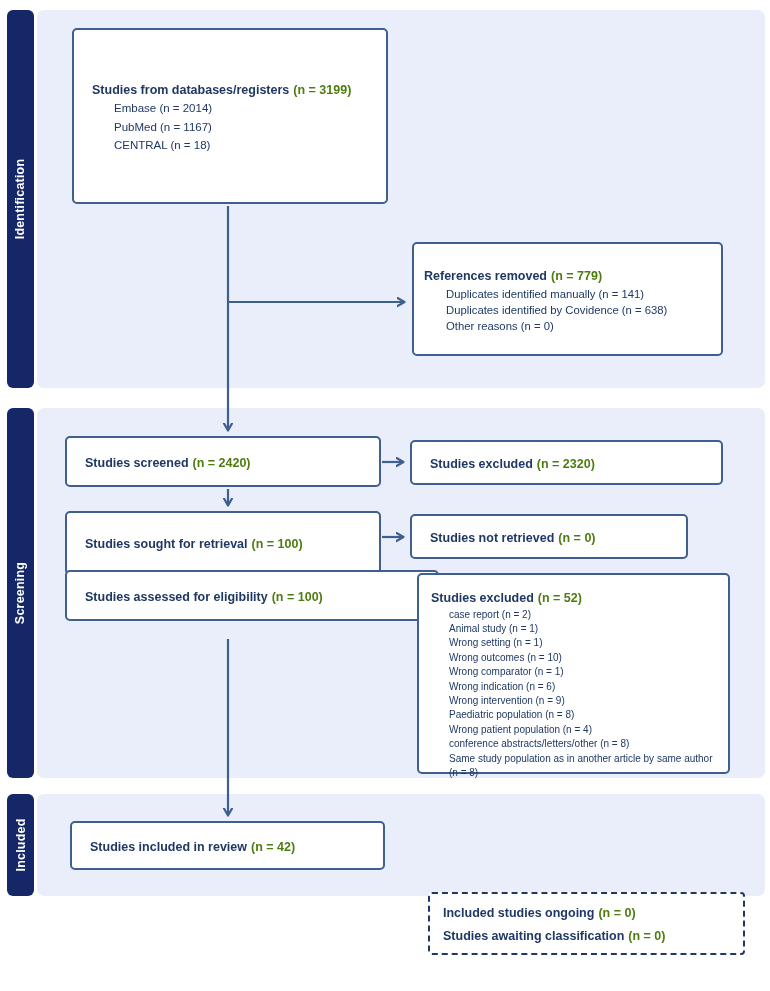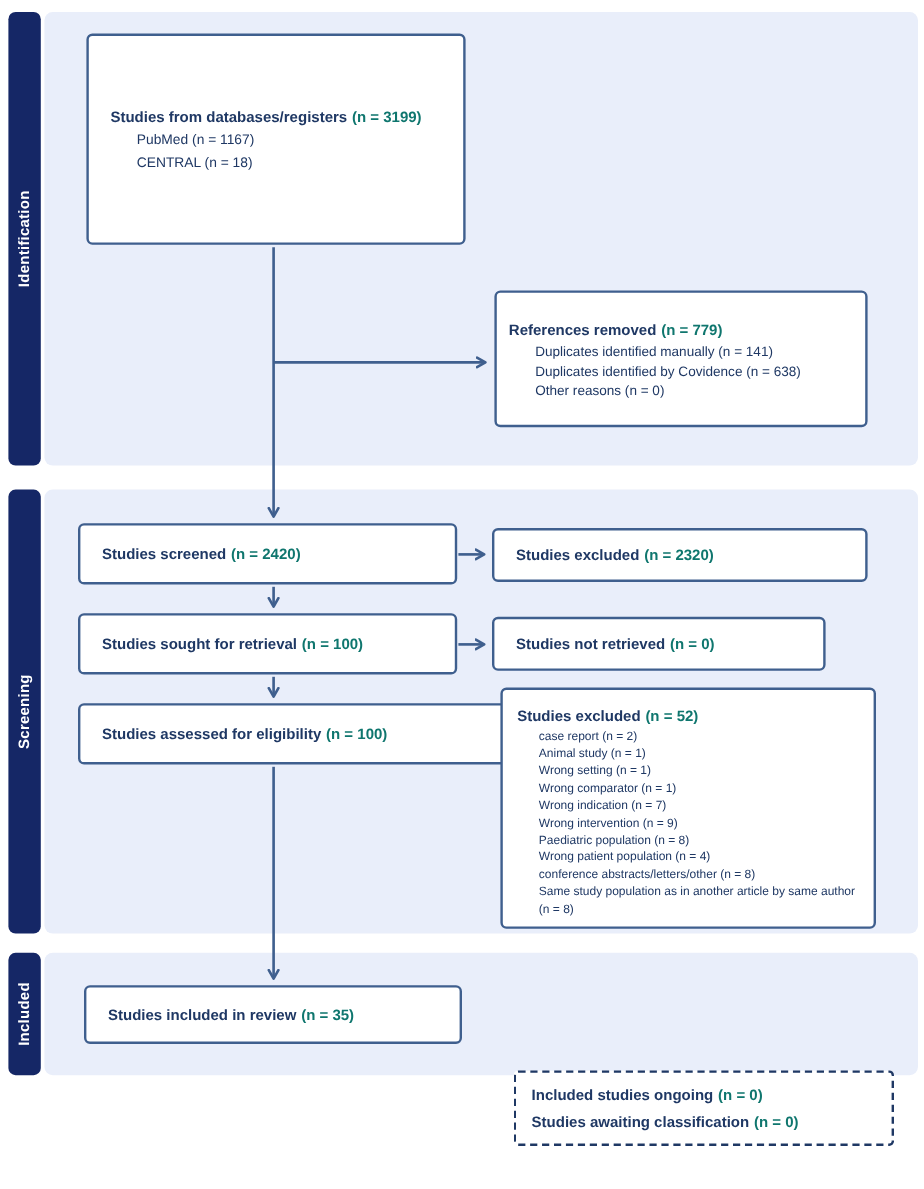--- a/index.html
+++ b/index.html
@@ -39,21 +39,21 @@
     border: 2.5px solid #3f5f8e;
     border-radius: 5px;
     color: #1f3864;
     display: flex;
     flex-direction: column;
     justify-content: center;
     padding: 6px 8px 6px 18px;
     line-height: 1.35;
   }
   .box .title { font-weight: 600; font-size: 12.5px; }
-  .box .n { color: #0f766e; font-weight: 700; margin-left: 4px; }
+  .box .n { color: #4d7c0f; font-weight: 700; margin-left: 4px; }
   .box .sub {
     padding-left: 22px;
     font-weight: 400;
     font-size: 11.3px;
     line-height: 1.42;
   }
   .box-databases .sub { font-size: 11.5px; line-height: 1.6; }
   .box-excluded-eligibility { justify-content: flex-start; padding-top: 11px; }
   .box-excluded-eligibility .sub { padding-left: 18px; font-size: 10px; line-height: 1.44; padding-right: 4px; }
   .box-dashed {
@@ -100,64 +100,66 @@
       <path d="M228,489 L228,505" marker-end="url(#arr)"></path>
       <path d="M382,537 L403,537" marker-end="url(#arr)"></path>
       <path d="M228,564 L228,580" marker-end="url(#arr)"></path>
       <path d="M382,611 L410,611" marker-end="url(#arr)"></path>
       <path d="M228,639 L228,815" marker-end="url(#arr)"></path>
     </g>
   </svg>
 
   <div class="box box-databases" style="left:72px; top:28px; width:316px; height:176px;">
     <div><span class="title">Studies from databases/registers</span><span class="title n">(n = 3199)</span></div>
+    <div class="sub">Embase (n = 2014)</div>
     <div class="sub">PubMed (n = 1167)</div>
     <div class="sub">CENTRAL (n = 18)</div>
   </div>
 
   <div class="box" style="left:412px; top:242px; width:311px; height:114px; padding-left:10px;">
     <div><span class="title">References removed</span><span class="title n">(n = 779)</span></div>
     <div class="sub">Duplicates identified manually (n = 141)</div>
     <div class="sub">Duplicates identified by Covidence (n = 638)</div>
     <div class="sub">Other reasons (n = 0)</div>
   </div>
 
   <div class="box" style="left:65px; top:436px; width:316px; height:51px;">
     <div><span class="title">Studies screened</span><span class="title n">(n = 2420)</span></div>
   </div>
   <div class="box" style="left:410px; top:440px; width:313px; height:45px;">
     <div><span class="title">Studies excluded</span><span class="title n">(n = 2320)</span></div>
   </div>
 
-  <div class="box" style="left:65px; top:511px; width:316px; height:51px;">
+  <div class="box" style="left:65px; top:511px; width:316px; height:64px;">
     <div><span class="title">Studies sought for retrieval</span><span class="title n">(n = 100)</span></div>
   </div>
   <div class="box" style="left:410px; top:514px; width:278px; height:45px;">
     <div><span class="title">Studies not retrieved</span><span class="title n">(n = 0)</span></div>
   </div>
 
-  <div class="box" style="left:65px; top:586px; width:374px; height:51px;">
+  <div class="box" style="left:65px; top:570px; width:374px; height:51px;">
     <div><span class="title">Studies assessed for eligibility</span><span class="title n">(n = 100)</span></div>
   </div>
   <div class="box box-excluded-eligibility" style="left:417px; top:573px; width:313px; height:201px; padding-left:12px;">
     <div><span class="title">Studies excluded</span><span class="title n">(n = 52)</span></div>
     <div class="sub">case report (n = 2)</div>
     <div class="sub">Animal study (n = 1)</div>
     <div class="sub">Wrong setting (n = 1)</div>
+    <div class="sub">Wrong outcomes (n = 10)</div>
     <div class="sub">Wrong comparator (n = 1)</div>
-    <div class="sub">Wrong indication (n = 7)</div>
+    <div class="sub">Wrong indication (n = 6)</div>
     <div class="sub">Wrong intervention (n = 9)</div>
     <div class="sub">Paediatric population (n = 8)</div>
     <div class="sub">Wrong patient population (n = 4)</div>
     <div class="sub">conference abstracts/letters/other (n = 8)</div>
     <div class="sub">Same study population as in another article by same author (n = 8)</div>
   </div>
 
   <div class="box" style="left:70px; top:821px; width:315px; height:49px;">
-    <div><span class="title">Studies included in review</span><span class="title n">(n = 35)</span></div>
+    <div><span class="title">Studies included in review</span><span class="title n">(n = 42)</span></div>
   </div>
 
   <div class="box box-dashed" style="left:428px; top:892px; width:317px; height:63px;">
     <div><span class="title">Included studies ongoing</span><span class="title n">(n = 0)</span></div>
     <div><span class="title">Studies awaiting classification</span><span class="title n">(n = 0)</span></div>
   </div>
 
 </div>
 
 </body></html>

